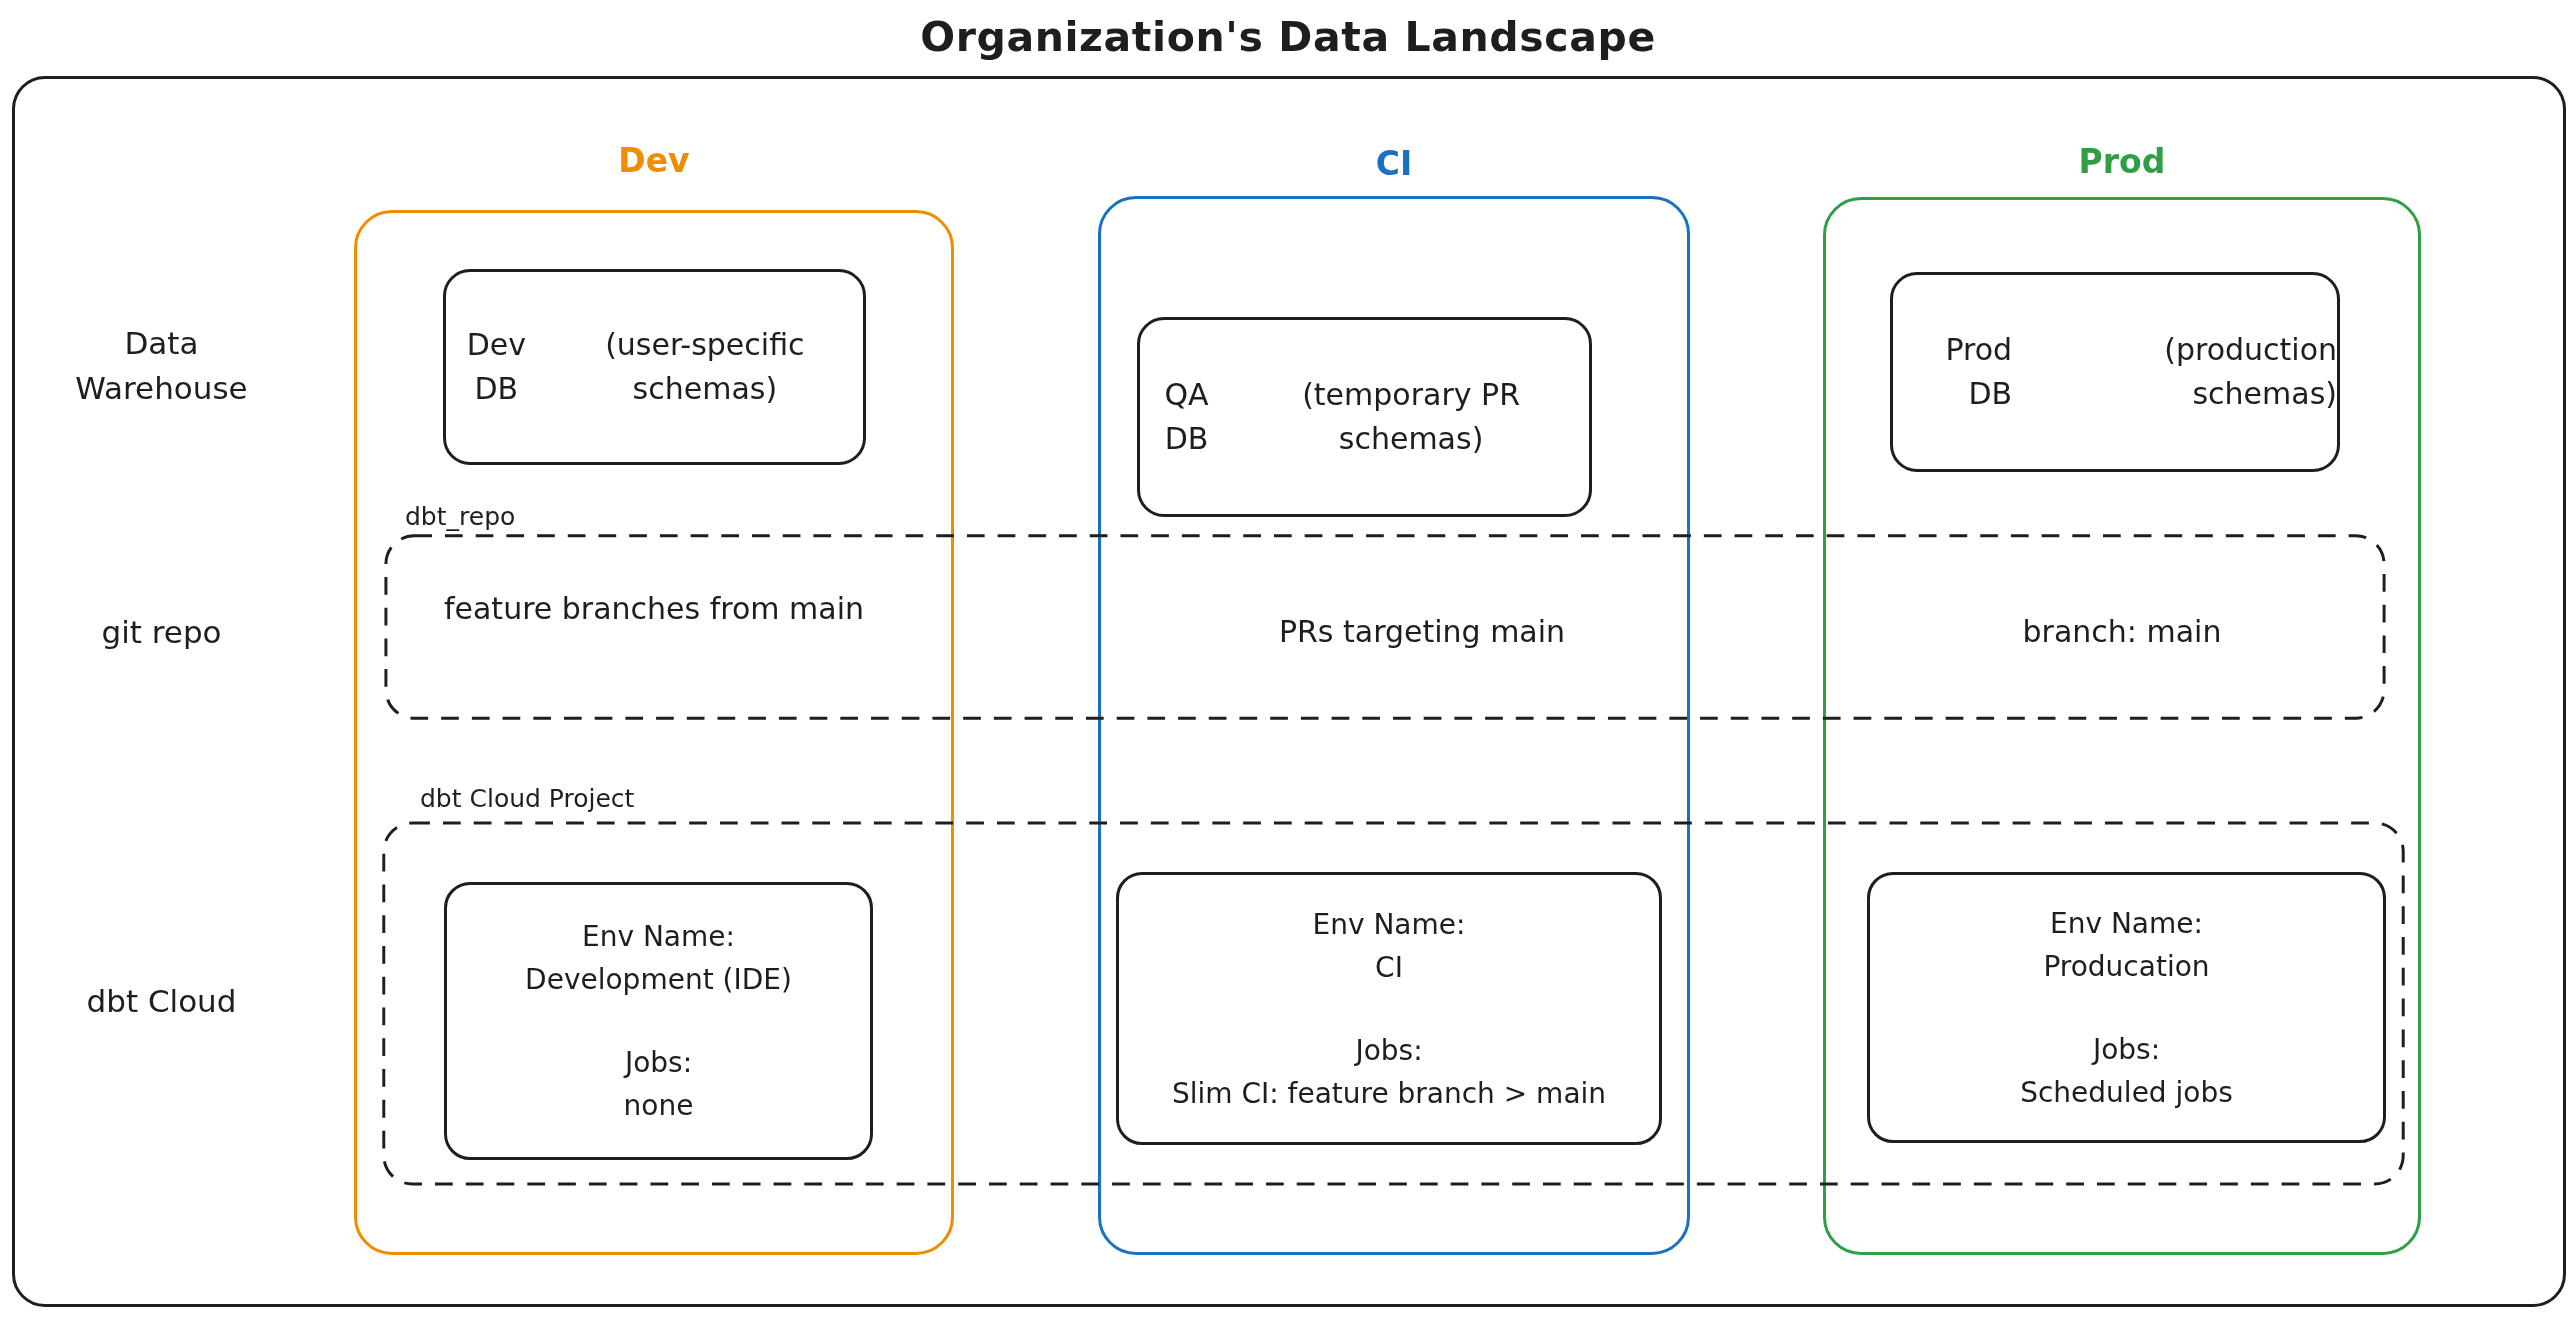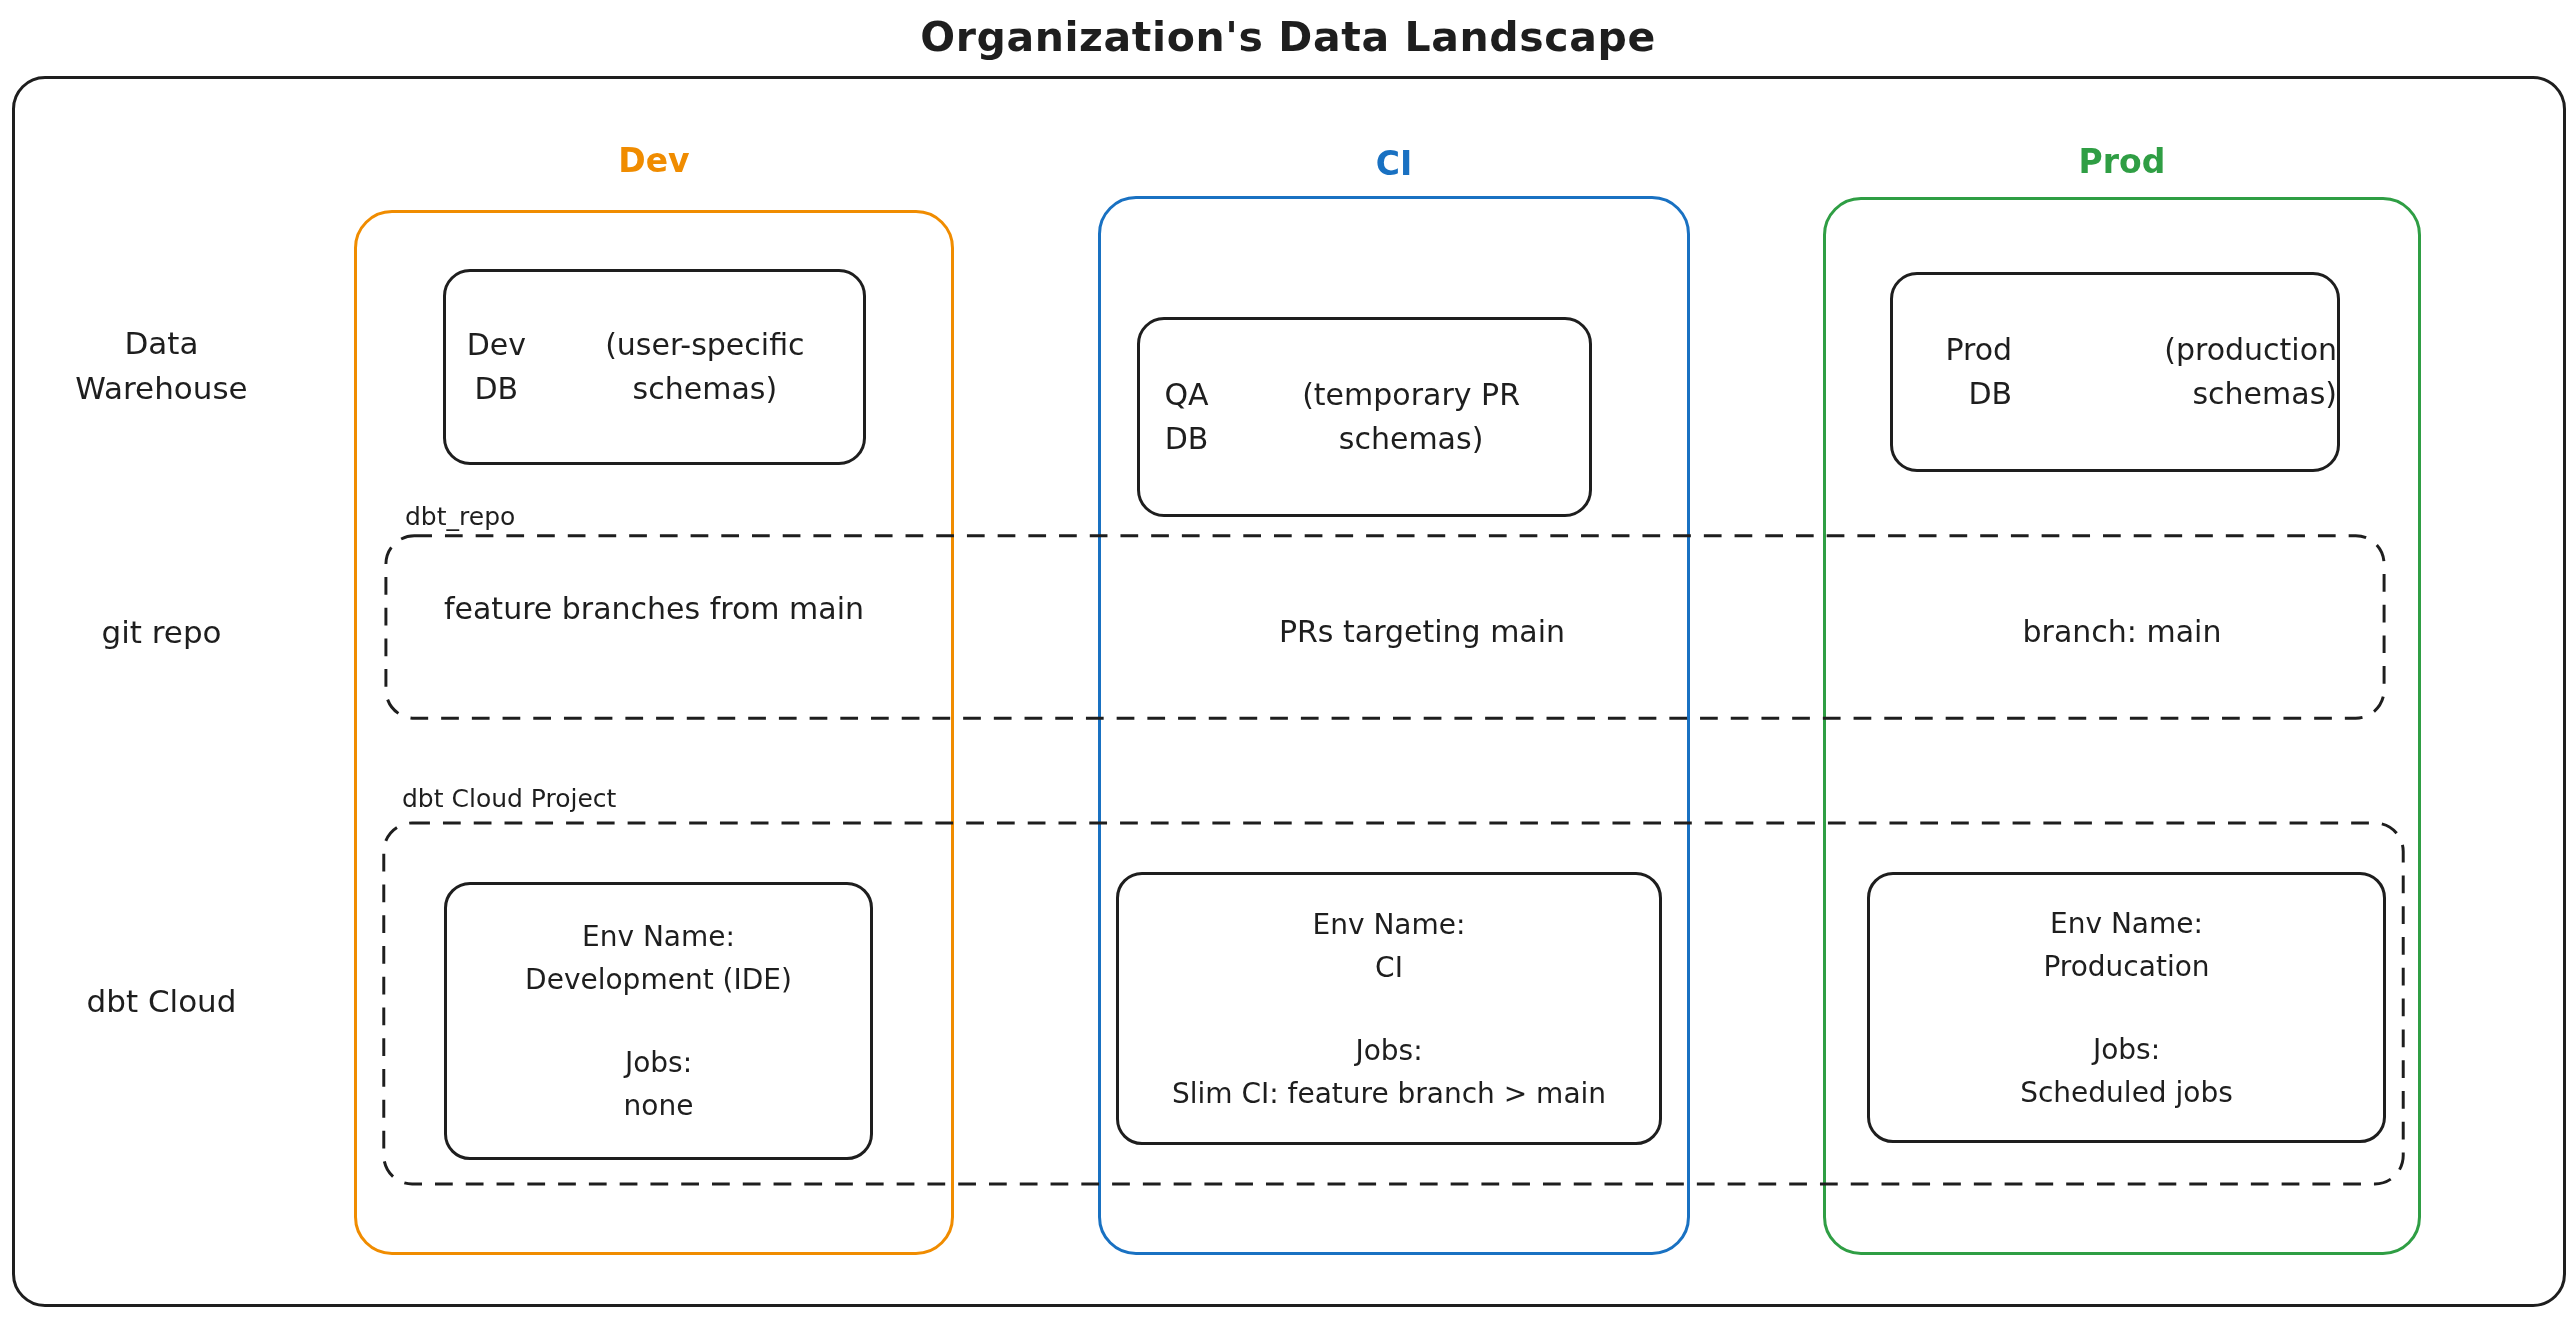--- a/index.html
+++ b/index.html
@@ -45,21 +45,21 @@
   .db-ci   { left:1137px; top:280px; width:455px; height:200px;margin-top:37px; }
   .db-prod { left:1890px; top:272px; width:450px; height:200px;text-align:right; }
 
   .dashed-svg { position:absolute; overflow:visible; }
   .git-svg  { left:382px; top:534px;  width:2006px; height:186px; }
   .proj-svg { left:382px; top:821px; width:2023px; height:365px; }
   .dashed-svg rect { fill:none; stroke:var(--ink, #1e1e1e); stroke-width:5; stroke-dasharray:30 22; }
 
   .overlay-label { position:absolute; font-size:25px; }
   .lbl-repo { left:405px; top:502px; }
-  .lbl-proj { left:402px; top:784px; }
+  .lbl-proj { left:420px; top:784px; }
 
   .git-text { position:absolute; text-align:center; font-size:30px; line-height:43px; }
   .git-dev  { left:354px;  width:600px; top:587px; }
   .git-ci   { left:1098px; width:648px; top:610px; }
   .git-prod { left:1823px; width:598px; top:610px; }
 
   .env-box {
     position:absolute; border:3.6px solid var(--ink, #1e1e1e); border-radius:26px;
     display:flex; flex-direction:column; justify-content:center; align-items:center;
     text-align:center; font-size:28px; line-height:43px;

